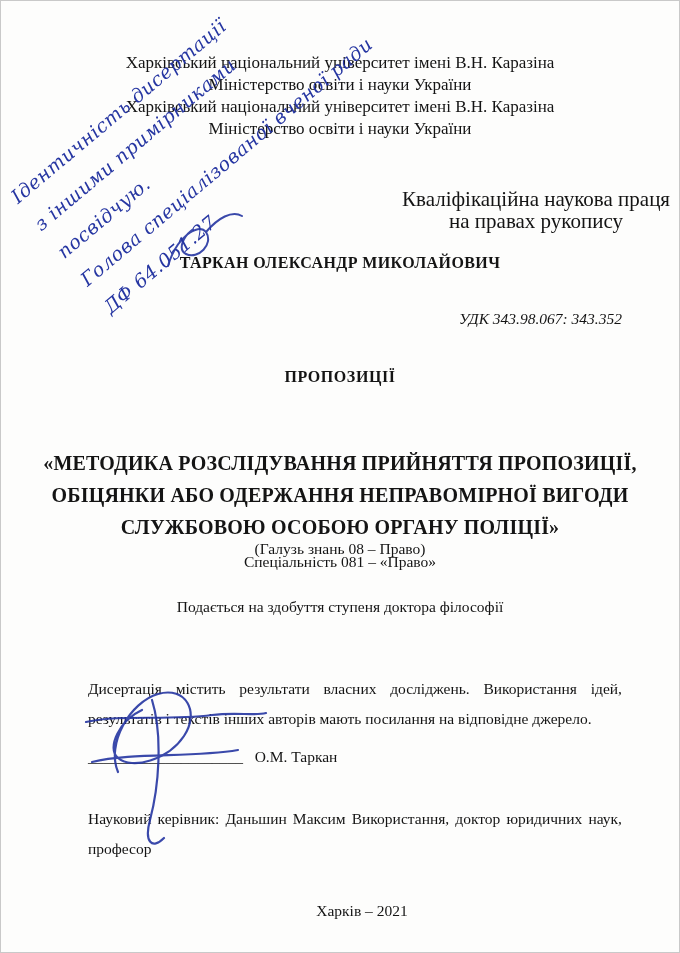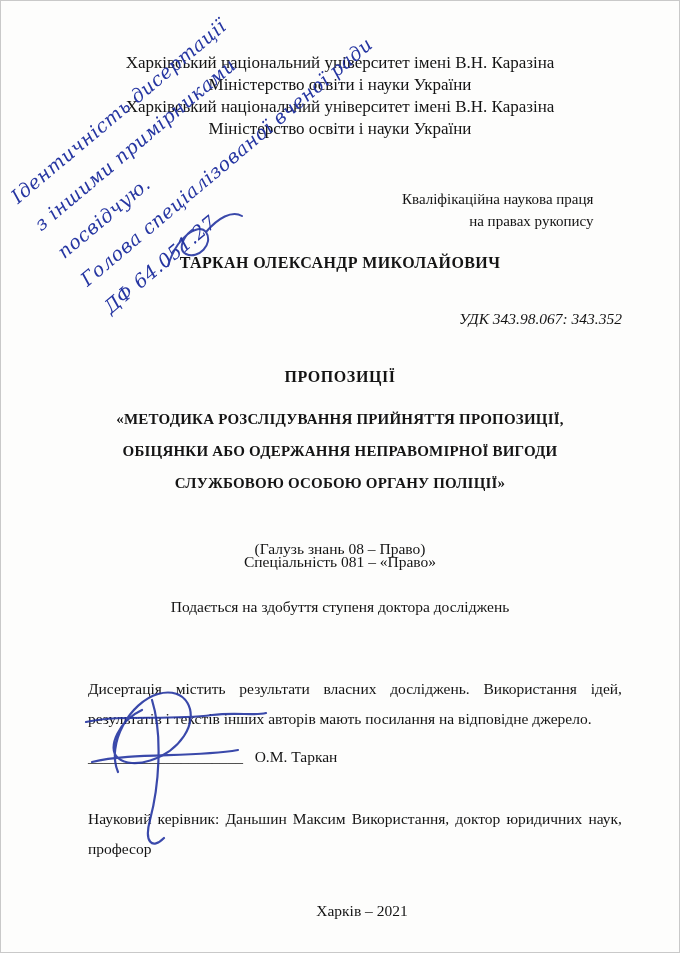--- a/index.html
+++ b/index.html
@@ -9,25 +9,25 @@
     margin:0 auto;
     background:#fdfdfc;
     box-shadow:inset 0 0 0 1px #c9c9c9;
     font-family:"Liberation Serif", serif;
     color:#141414;
     overflow:hidden;
   }
   .abs{position:absolute;}
   .center{left:0;right:0;text-align:center;}
   .header-line{font-size:17px;line-height:22px;}
-  .qual{left:402px;top:188px;font-size:15px;line-height:22px;text-align:right;}
+  .qual{left:402px;top:188px;font-size:21px;line-height:22px;text-align:center;}
   .author{top:254px;font-weight:bold;font-size:16px;letter-spacing:.4px;}
   .udk{top:310px;right:58px;text-align:right;font-size:15.5px;font-style:italic;}
   .doctype{top:368px;font-weight:bold;font-size:16px;letter-spacing:.6px;}
-  .title-block{top:403px;font-weight:bold;font-size:15px;line-height:32px;letter-spacing:.2px;}
+  .title-block{top:447px;font-weight:bold;font-size:20px;line-height:32px;letter-spacing:.2px;}
   .specialty{top:510px;font-size:15.5px;margin-top:43px;}
   .field{top:540px;font-size:15.5px;}
   .submission{top:598px;font-size:15.5px;}
   .para{left:88px;right:58px;font-size:15.5px;line-height:30px;text-align:justify;text-align-last:left;}
   .decl{top:674px;}
   .sigrow{left:88px;top:748px;font-size:15.5px;}
   .sup{top:804px;}
   .city{top:902px;font-size:15.5px;padding-left:44px;}
   .annotation{
     left:2px;top:185px;
@@ -69,21 +69,21 @@
 
   <div class="abs center title-block">
     <div>«МЕТОДИКА РОЗСЛІДУВАННЯ ПРИЙНЯТТЯ ПРОПОЗИЦІЇ,</div>
     <div>ОБІЦЯНКИ АБО ОДЕРЖАННЯ НЕПРАВОМІРНОЇ ВИГОДИ</div>
     <div>СЛУЖБОВОЮ ОСОБОЮ ОРГАНУ ПОЛІЦІЇ»</div>
   </div>
 
   <div class="abs center specialty">Спеціальність 081 – «Право»</div>
   <div class="abs center field">(Галузь знань 08 – Право)</div>
 
-  <div class="abs center submission">Подається на здобуття ступеня доктора досліджень</div>
+  <div class="abs center submission">Подається на здобуття ступеня доктора філософії</div>
 
   <div class="abs para decl">Дисертація містить результати власних досліджень. Використання ідей, результатів і текстів інших авторів мають посилання на відповідне джерело.</div>
 
   <div class="abs sigrow">
     <span>____________________</span>
     <span>&nbsp;</span>
     <span>О.М. Таркан</span>
   </div>
 
   <div class="abs para sup">Науковий керівник: Даньшин Максим Використання, доктор юридичних наук, професор</div>

